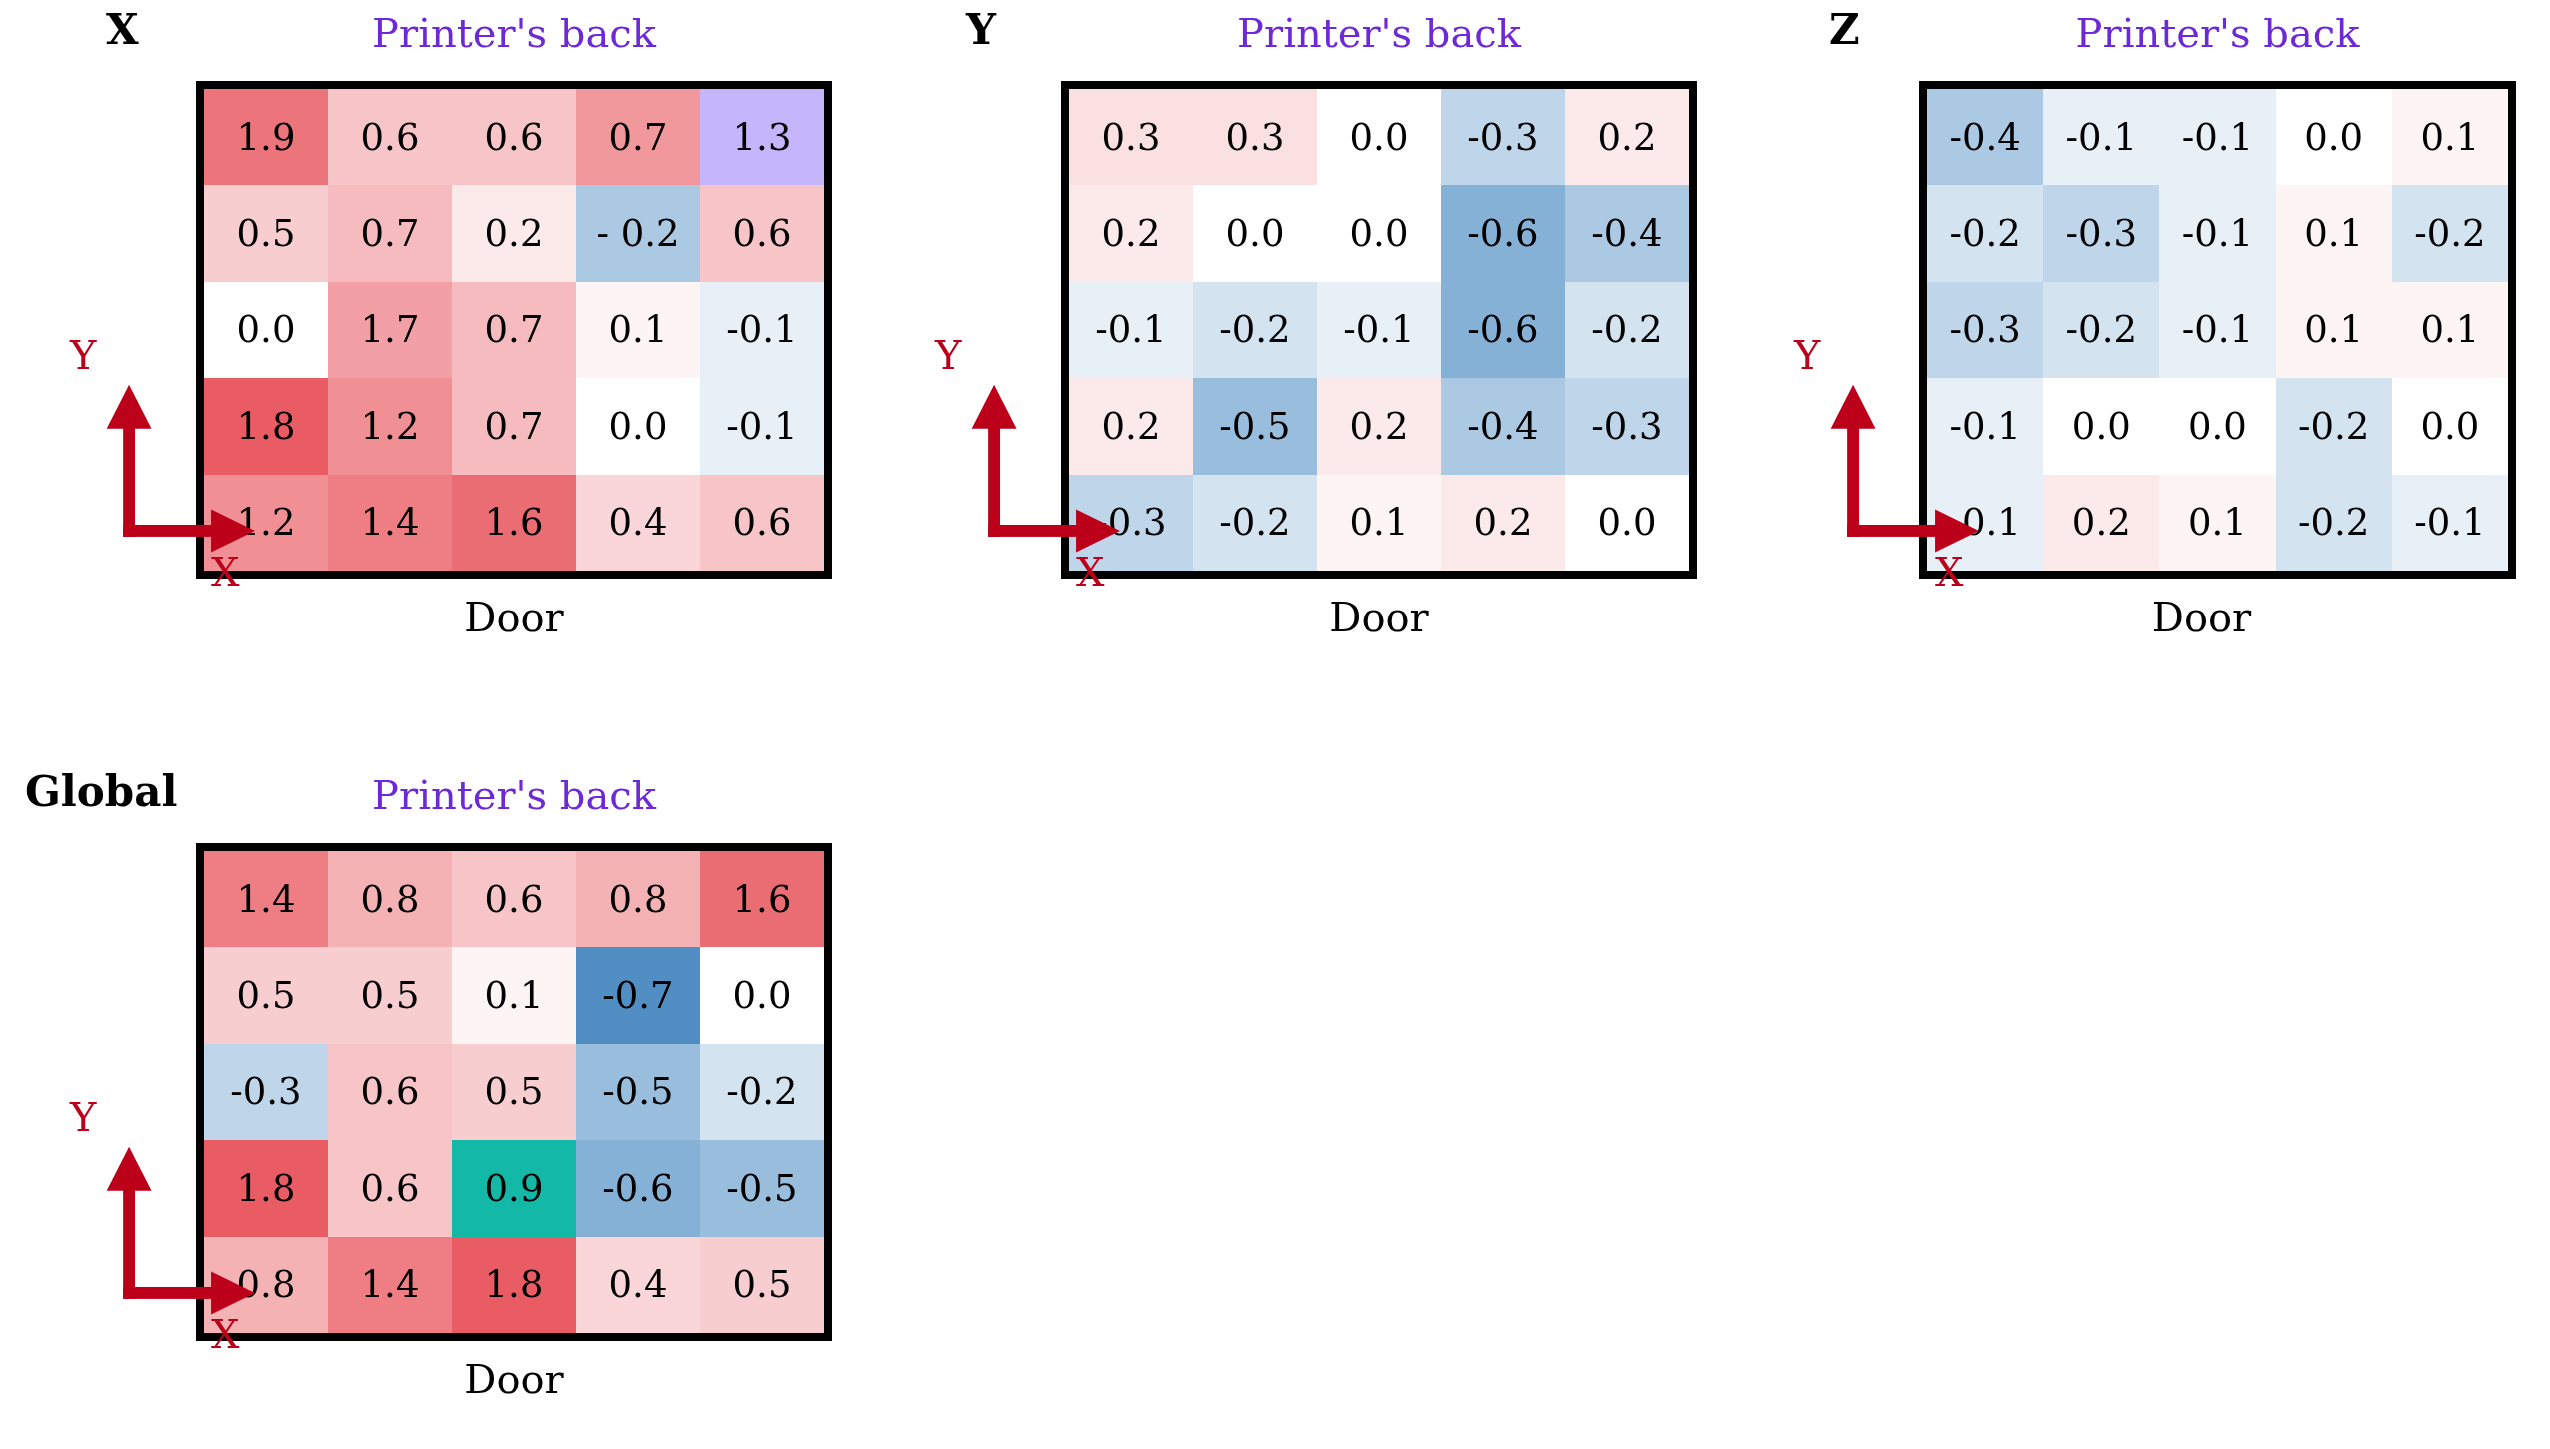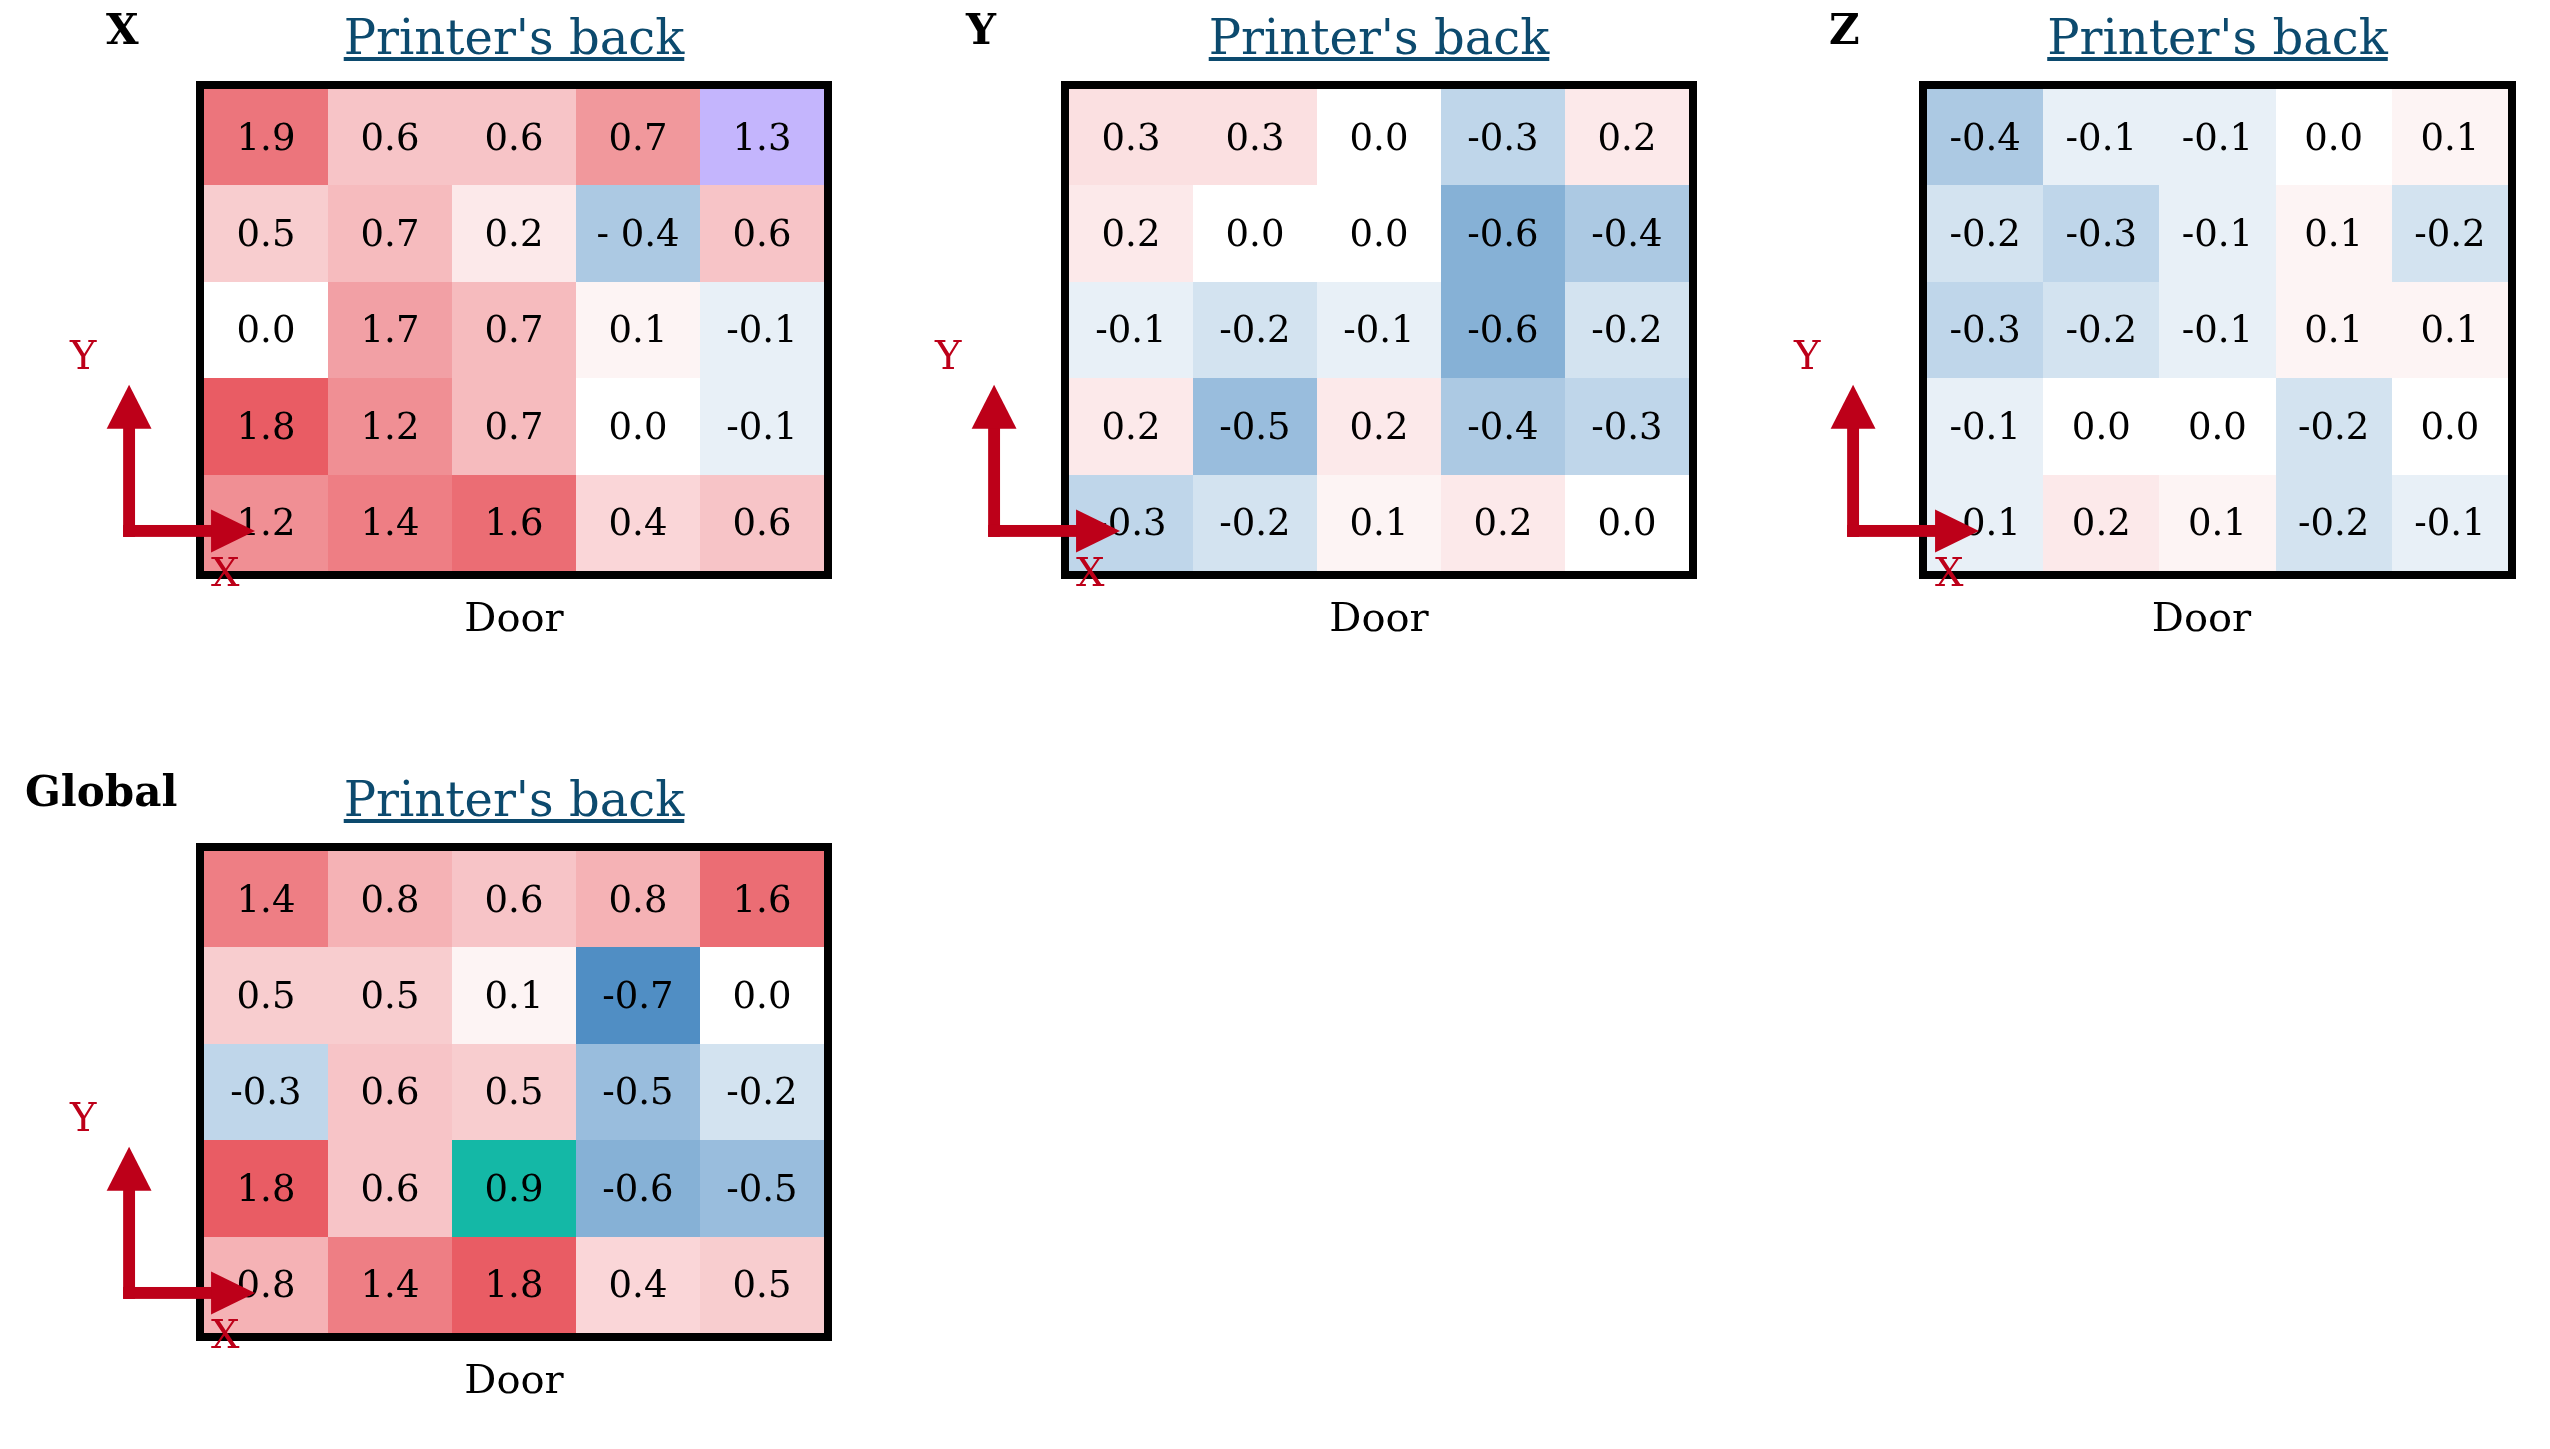--- a/index.html
+++ b/index.html
@@ -28,26 +28,25 @@
     font-size: 42px;
     line-height: 1;
     color: #000;
     white-space: nowrap;
   }
 
   
   .top-caption {
     position: absolute;
     font-family: "DejaVu Serif", serif;
-    font-size: 48px;
-    line-height: 1;
-    color: #0c4a6e;
+    font-size: 40px;
+    line-height: 1;
+    color: #6d28d9;
     white-space: nowrap;
     text-align: center;
-    text-decoration: underline;
   }
 
   
   .bottom-caption {
     position: absolute;
     font-family: "DejaVu Serif", serif;
     font-size: 40px;
     line-height: 1;
     color: #000;
     white-space: nowrap;
@@ -98,21 +97,21 @@
       <div class="top-caption" style="left: 196px; top: 13px; width: 636px;">Printer's back</div>
       <div class="heatmap" style="left: 196px; top: 81px; width: 636px; height: 498px; grid-template-columns: repeat(5, 1fr); grid-template-rows: repeat(5, 1fr);">
         <div class="hm-cell" style="background: rgb(236, 117, 124);">1.9</div>
         <div class="hm-cell" style="background: rgb(247, 196, 199);">0.6</div>
         <div class="hm-cell" style="background: rgb(247, 196, 199);">0.6</div>
         <div class="hm-cell" style="background: rgb(241, 152, 156);">0.7</div>
         <div class="hm-cell" style="background: #c4b5fd;">1.3</div>
         <div class="hm-cell" style="background: rgb(248, 205, 207);">0.5</div>
         <div class="hm-cell" style="background: rgb(246, 187, 190);">0.7</div>
         <div class="hm-cell" style="background: rgb(252, 233, 234);">0.2</div>
-        <div class="hm-cell" style="background: rgb(172, 201, 227);">- 0.4</div>
+        <div class="hm-cell" style="background: rgb(172, 201, 227);">- 0.2</div>
         <div class="hm-cell" style="background: rgb(247, 196, 199);">0.6</div>
         <div class="hm-cell" style="background: rgb(255, 255, 255);">0.0</div>
         <div class="hm-cell" style="background: rgb(242, 160, 165);">1.7</div>
         <div class="hm-cell" style="background: rgb(246, 187, 190);">0.7</div>
         <div class="hm-cell" style="background: rgb(253, 244, 244);">0.1</div>
         <div class="hm-cell" style="background: rgb(232, 240, 247);">-0.1</div>
         <div class="hm-cell" style="background: rgb(233, 92, 100);">1.8</div>
         <div class="hm-cell" style="background: rgb(240, 143, 148);">1.2</div>
         <div class="hm-cell" style="background: rgb(246, 187, 190);">0.7</div>
         <div class="hm-cell" style="background: rgb(255, 255, 255);">0.0</div>

